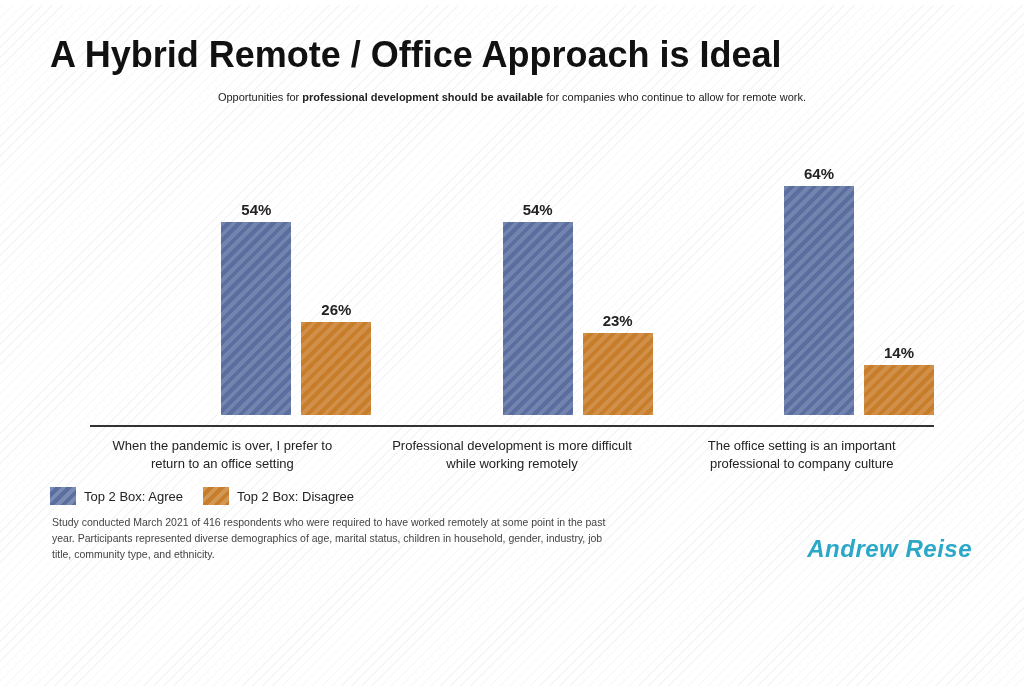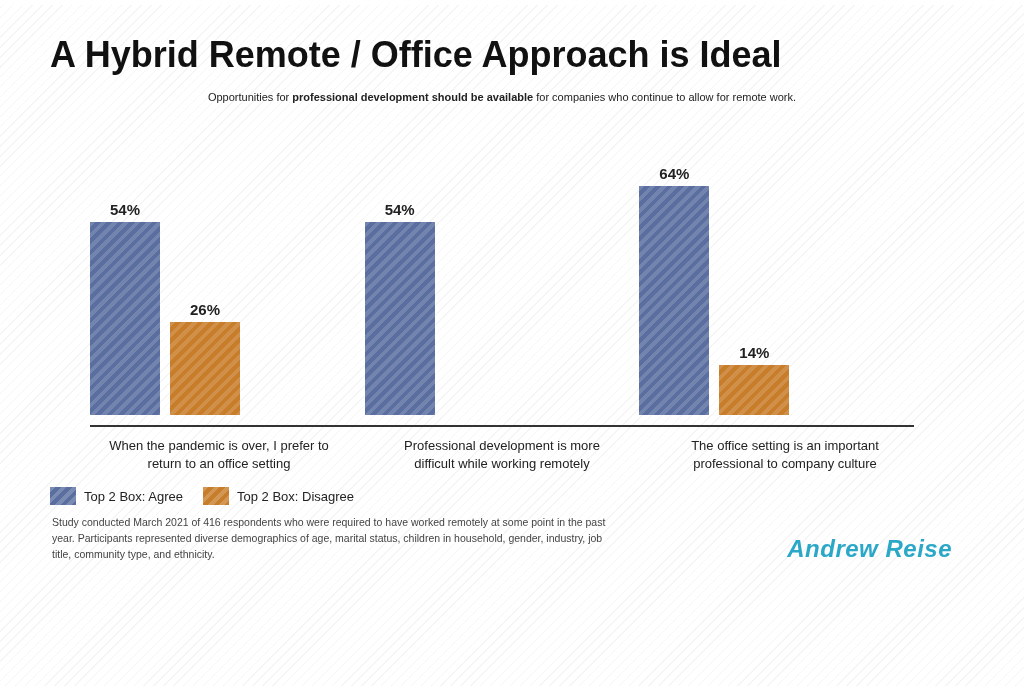--- a/index.html
+++ b/index.html
@@ -12,21 +12,21 @@
       align-items: center;
       min-height: 100vh;
     }
 
     .card {
       width: 1024px;
       height: 681px;
       background: #fff;
       position: relative;
       overflow: hidden;
-      padding: 30px 70px 20px 50px;
+      padding: 30px 50px 20px 50px;
       
       background-image: repeating-linear-gradient(
         -45deg,
         transparent,
         transparent 6px,
         rgba(0,0,0,0.04) 6px,
         rgba(0,0,0,0.04) 7px
       );
     }
 
@@ -55,21 +55,21 @@
       justify-content: space-around;
       align-items: flex-end;
       height: 290px;
       margin-bottom: 10px;
       padding: 0 40px;
     }
 
     .bar-group {
       display: flex;
       flex-direction: column;
-      align-items: flex-start;
+      align-items: flex-end;
       flex: 1;
     }
 
     .bars {
       display: flex;
       align-items: flex-end;
       gap: 10px;
       height: 260px;
     }
 
@@ -227,20 +227,24 @@
             <div class="bar bar-orange" style="height: 93px;"></div>
           </div>
         </div>
       </div>
       <div class="bar-group">
         <div class="bars">
           <div class="bar-wrapper">
             <div class="bar-label-top">54%</div>
             <div class="bar bar-blue" style="height: 193px;"></div>
           </div>
+          <div class="bar-wrapper">
+            <div class="bar-label-top">23%</div>
+            <div class="bar bar-orange" style="height: 82px;"></div>
+          </div>
         </div>
       </div>
       <div class="bar-group">
         <div class="bars">
           <div class="bar-wrapper">
             <div class="bar-label-top">64%</div>
             <div class="bar bar-blue" style="height: 229px;"></div>
           </div>
           <div class="bar-wrapper">
             <div class="bar-label-top">14%</div>

